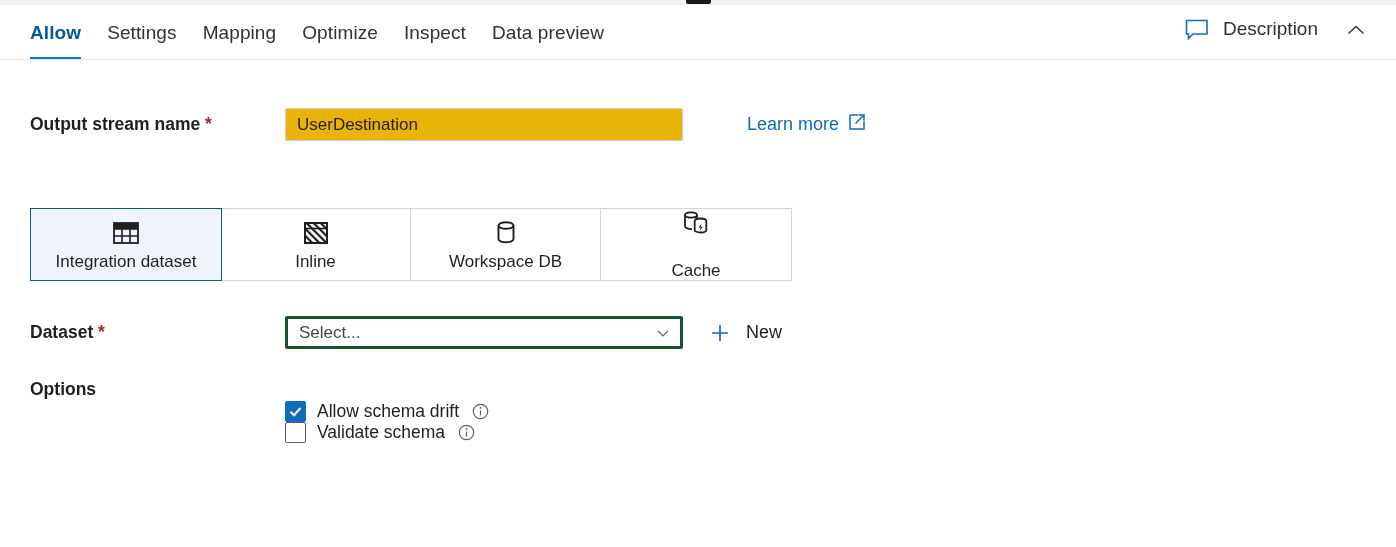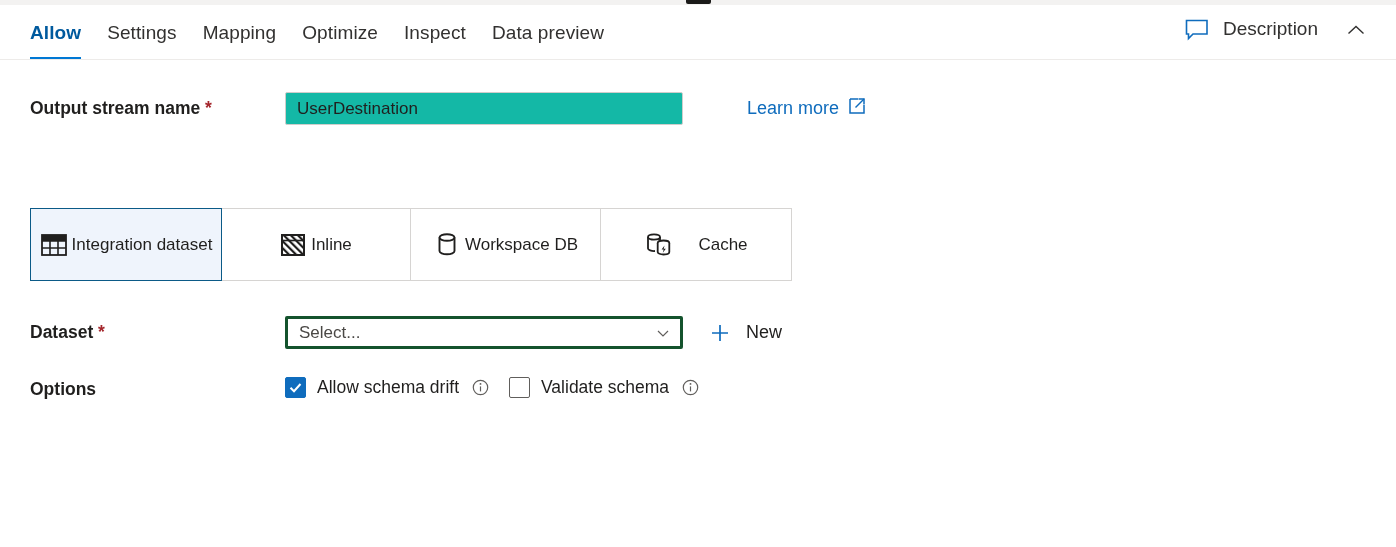--- a/index.html
+++ b/index.html
@@ -129,21 +129,21 @@
 
   .control-area { position: relative; display: flex; align-items: center; }
 
   
   .textbox {
     width: 398px;
     height: 33px;
     box-sizing: border-box;
     border: 1px solid #cfcdcb;
     border-radius: 2px;
-    background: #14b8a6;
+    background: #eab308;
     font-family: "Liberation Sans", sans-serif;
     font-size: 17px;
     color: #201f1e;
     padding: 0 11px;
     outline: none;
   }
 
   
   .dropdown {
     width: 398px;
@@ -201,21 +201,21 @@
     background: #fff;
     width: 762px;
     box-sizing: border-box;
   }
   .tile {
     width: 190.5px;
     height: 71px;
     box-sizing: border-box;
     border-right: 1px solid #d6d4d2;
     display: flex;
-    flex-direction: row;
+    flex-direction: column;
     align-items: center;
     justify-content: center;
     gap: 4px;
     cursor: pointer;
     background: #fff;
     position: relative;
   }
   .tile:last-child { border-right: none; gap: 24px; }
   .tile.selected {
     background: #eff4fc;
@@ -319,21 +319,21 @@
         </svg>
       </span>
     </div>
   </div>
 
 </div>
 <div class="header-divider"></div>
 
 <div class="form">
 
-  <div class="row" style="top:32px; left:30px;">
+  <div class="row" style="top:48px; left:30px;">
     <div class="label">
       <span>Output stream name</span>
       <span class="req">*</span>
     </div>
     <div class="control-area">
       <input class="textbox" type="text" value="UserDestination" style="">
       <div class="link">
         <span>Learn more</span>
         <span>
           <svg width="20" height="20" viewBox="0 0 20 20">
@@ -429,21 +429,21 @@
         </span>
         <span>New</span>
       </div>
     </div>
   </div>
 
   <div class="row" style="top:313px; left:30px;">
     <div class="label">
       <span>Options</span>
     </div>
-    <div style="display:flex; flex-direction:row; gap:19px; padding-top:4px;">
+    <div style="display:flex; flex-direction:column; padding-top:4px;margin-top:24px;">
 
       <div class="check-row">
         <span class="checkbox checked">
           <svg width="15" height="15" viewBox="0 0 15 15">
             <path d="M2.5 7.8 L6 11.2 L12.5 4" fill="none" stroke="#ffffff" stroke-width="2"></path>
           </svg>
         </span>
         <span class="check-label">Allow schema drift</span>
         <span class="info-icon">
           <svg width="19" height="19" viewBox="0 0 19 19">

